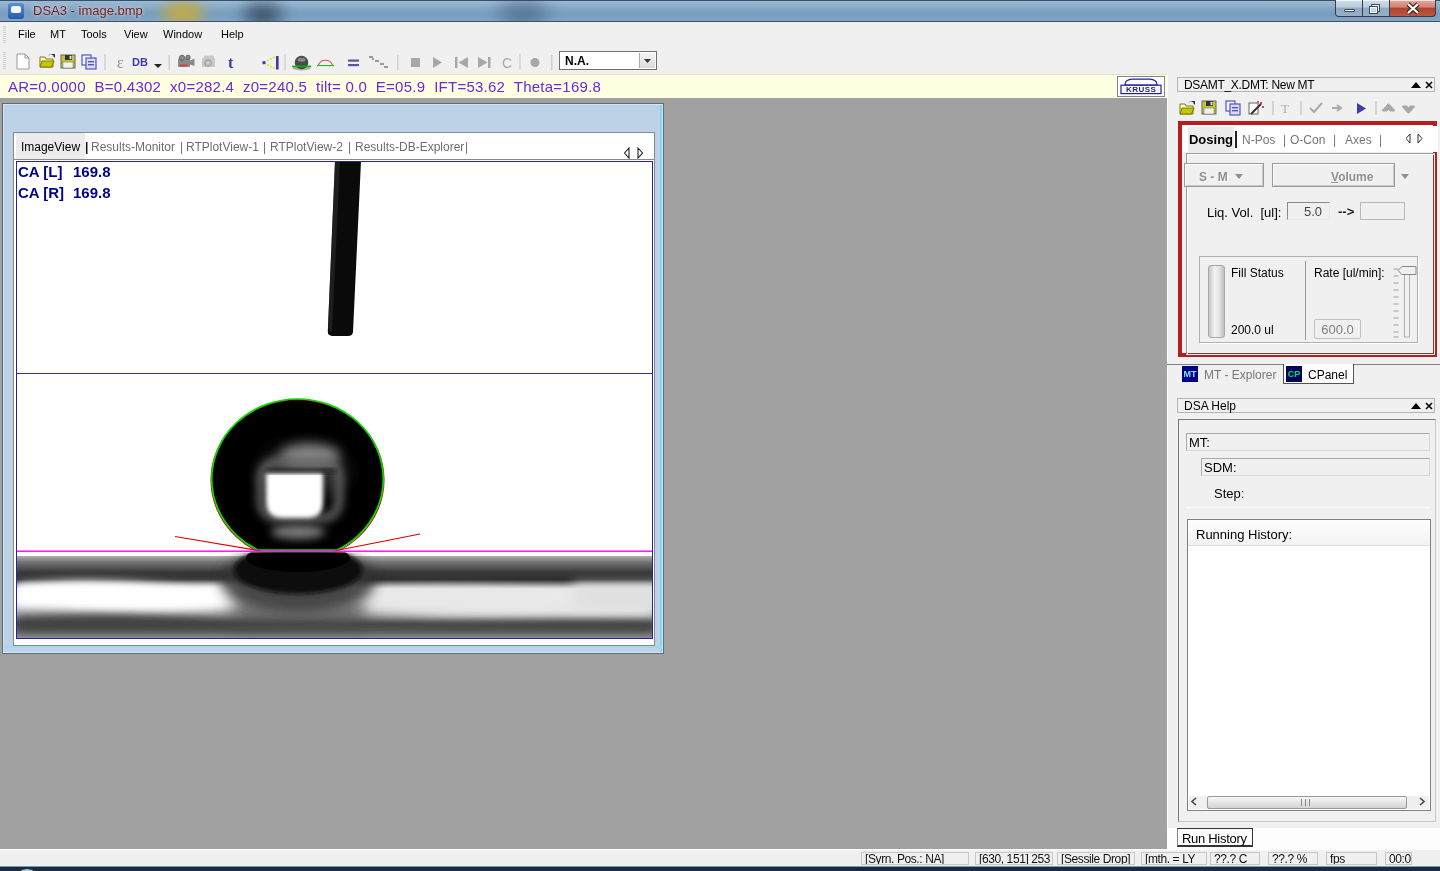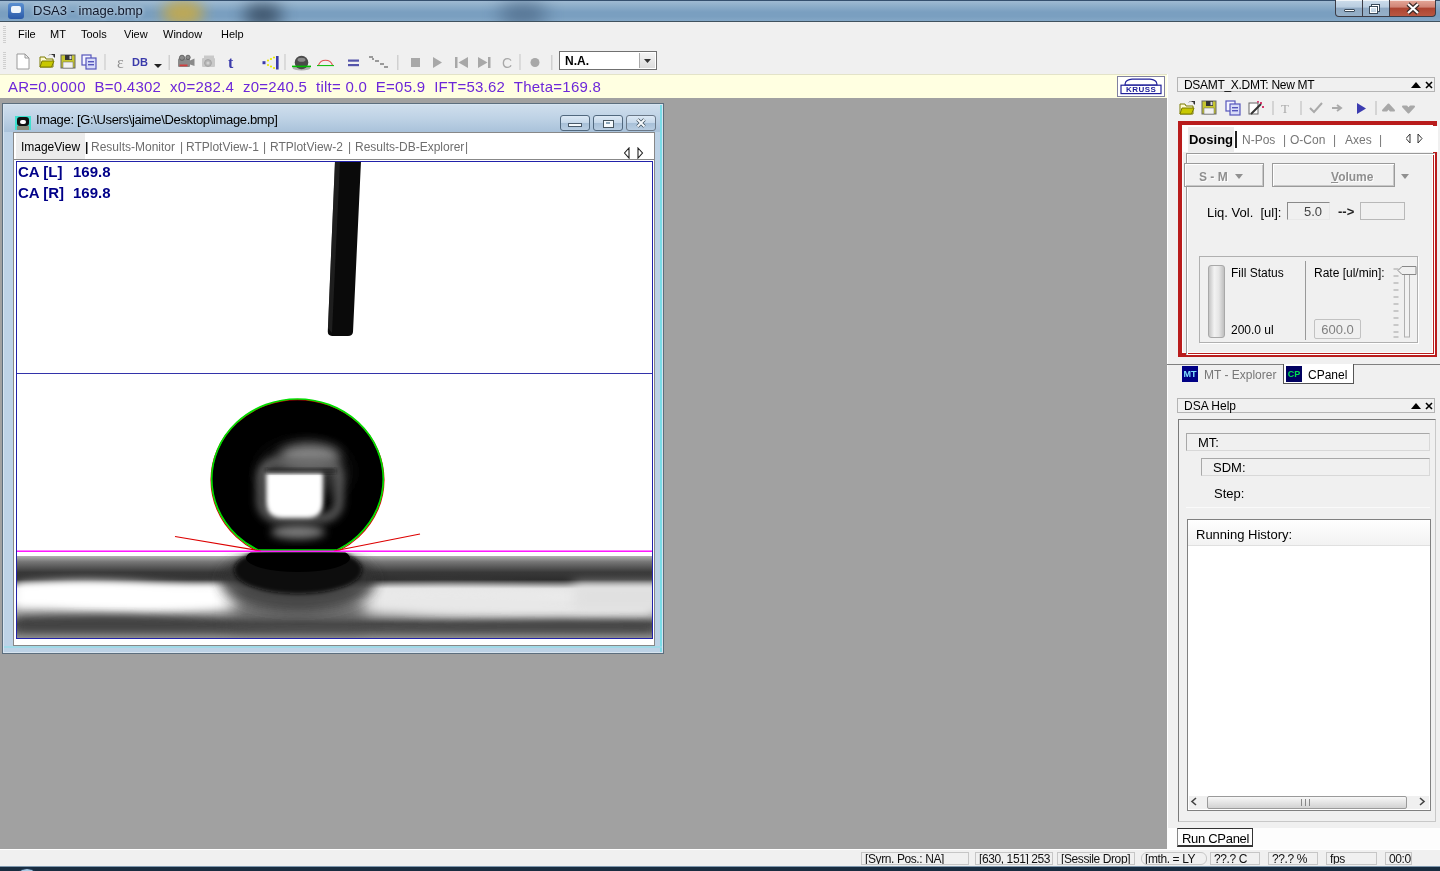--- a/index.html
+++ b/index.html
@@ -11,21 +11,21 @@
 #titlebar { left:0; top:0; width:1440px; height:22px;
   background:linear-gradient(180deg,#a3bdd4 0%,#8bacc8 30%,#7a9fc0 55%,#7a9fc0 75%,#86a9c8 100%);
   overflow:hidden; }
 #titlebar .blob1 { left:162px; top:0px; width:42px; height:26px; background:#c2a94e; border-radius:50%; filter:blur(7px); opacity:.95; }
 #titlebar .blob2 { left:243px; top:4px; width:40px; height:22px; background:#27374a; border-radius:50%; filter:blur(8px); opacity:.75; }
 #titlebar .blob3 { left:498px; top:2px; width:50px; height:24px; background:#45607e; border-radius:50%; filter:blur(9px); opacity:.7; }
 #titlebar .topline { left:0; top:0; width:100%; height:1px; background:#35506e; }
 #titlebar .botline { left:0; bottom:0; width:100%; height:1px; background:#40525f; }
 #appicon { left:8px; top:3px; width:16px; height:16px; background:linear-gradient(180deg,#5a8fd0,#2a5aa8); border-radius:3px; }
 #appicon:after { content:""; position:absolute; left:3px; top:3px; width:10px; height:7px; background:#eef4fa; border-radius:2px; }
-#apptitle { left:33px; top:3px; font-size:13px; color:#0f172a; text-shadow:0 0 4px rgba(255,255,255,.9); }
+#apptitle { left:33px; top:3px; font-size:13px; color:#7f1d1d; text-shadow:0 0 4px rgba(255,255,255,.9); }
 
 
 .capbtn { top:0; height:17px; border:1px solid #3c3c46; border-top:none; background:linear-gradient(180deg,#cdddeb 0%,#b9cde0 45%,#8fa9c3 50%,#96b0c8 100%); box-shadow:inset 0 1px 0 rgba(255,255,255,.7); }
 #btnmin { left:1335px; width:28px; border-bottom-left-radius:4px; }
 #btnmax { left:1363px; width:26px; border-left:none; border-right:none; }
 #btnclose { left:1389px; width:47px; border-bottom-right-radius:4px;
   background:linear-gradient(180deg,#e5a899 0%,#d08374 45%,#ad4330 50%,#b95742 100%); }
 #btnmin .glyph { position:absolute; left:8px; top:9px; width:11px; height:3px; background:#fff; border:1px solid #465; border-radius:1px; border-color:#3a4a5a; }
 #btnmax .g1 { position:absolute; left:8px; top:4px; width:9px; height:8px; border:1px solid #3a4a5a; background:transparent; box-shadow:inset 0 0 0 1px #fff; }
 #btnmax .g2 { position:absolute; left:6px; top:6px; width:9px; height:8px; border:1px solid #3a4a5a; background:linear-gradient(180deg,#dce8f2,#b4c8da); box-shadow:inset 0 0 0 1px #fff; }
@@ -75,21 +75,21 @@
 #cw-tabs { position:absolute; left:10px; top:28px; width:642px; height:27px; background:#fff; border:1px solid #888; border-bottom:none; font-size:12px; }
 .cwtab { position:absolute; top:0; height:100%; color:#6e6e6e; padding-top:7px; }
 #cw-view { position:absolute; left:10px; top:55px; width:642px; height:487px; border:1px solid #888; background:#fff; }
 
 
 .hdrbox { position:absolute; height:19px; background:#f0f0f0; border:1px solid #b4b4b4; font-size:12px; padding:2px 0 0 6px; }
 .tgray { color:#767676; font-size:12px; padding-top:1px; }
 .combo3d { border:1px solid #9a9a9a; background:#f0f0f0; box-shadow:inset 1px 1px 0 #fff, inset -1px -1px 0 #c8c8c8; }
 .emboss { position:absolute; font-size:12px; font-weight:bold; color:#8f8f8f; text-shadow:1px 1px 0 #fdfdfd; }
 .sunkbox { border:1px solid #8a8a8a; border-right-color:#e8e8e8; border-bottom-color:#e8e8e8; background:#f0f0f0; font-size:13px; }
-.helpbar { height:18px; background:#f0f0f0; border:1px solid #a8a8a8; border-bottom-color:#d8d8d8; border-right-color:#d8d8d8; font-size:13px; padding:1px 0 0 11px; }
+.helpbar { height:18px; background:#f0f0f0; border:1px solid #a8a8a8; border-bottom-color:#d8d8d8; border-right-color:#d8d8d8; font-size:13px; padding:1px 0 0 2px; }
 .sbtn { top:0; width:13px; height:13px; background:#f0f0f0; }
 .sbtn svg { display:block; margin:0; }
 </style>
 </head>
 <body>
 
 <div class="abs" id="titlebar">
   <div class="abs blob1"></div>
     <div class="abs blob2"></div>
     <div class="abs blob3"></div>
@@ -246,40 +246,20 @@
     <path d="M7,8 L7.2,6.5 Q8,2.6 14,2.2 L32,2.2 Q38,2.6 38.8,6.5 L39,8 Z" fill="none" stroke="#22229a" stroke-width="1.2"></path>
     <rect x="3" y="8.2" width="40" height="8.4" fill="none" stroke="#22229a" stroke-width="1.2"></rect>
     <text x="23.2" y="15.2" text-anchor="middle" font-size="8" font-weight="bold" fill="#22229a" font-family="Liberation Sans,sans-serif" letter-spacing="0.5">KRÜSS</text>
   </svg>
 </div>
 
 <div class="abs" id="mdibg"></div>
 <div class="abs" id="rightbg"></div>
 
 <div class="abs" id="childwin">
-  <div id="cw-title">
-    <div id="cw-icon">
-        <div class="b"></div>
-        <div class="w"></div>
-        <div class="base"></div>
-      </div>
-    <div id="cw-titletext">Image: [G:\Users\jaime\Desktop\image.bmp]</div>
-    <div class="cwbtn" id="cwb1">
-        <div class="g"></div>
-      </div>
-    <div class="cwbtn" id="cwb2">
-        <div class="g"></div>
-      </div>
-    <div class="cwbtn" id="cwb3">
-        <svg width="28" height="14" style="position:absolute;left:0;top:0;">
-          <path d="M10.5,3.5 L17.5,10.5 M17.5,3.5 L10.5,10.5" stroke="#3e4e5c" stroke-width="3.4"></path>
-          <path d="M10.5,3.5 L17.5,10.5 M17.5,3.5 L10.5,10.5" stroke="#f6fafd" stroke-width="2"></path>
-        </svg>
-      </div>
-  </div>
   <div id="cw-right-accent"></div>
     <div id="cw-bottom-accent"></div>
   <div id="cw-tabs">
     <div class="cwtab" style="left:2px; width:69px; background:#ececec; color:#000; font-weight:normal; text-align:center;">ImageView</div>
     <div class="cwtab" style="left:71px; color:#111; font-weight:bold;">|</div>
     <div class="cwtab" style="left:77px;">Results-Monitor</div>
     <div class="cwtab" style="left:166px;">|</div>
     <div class="cwtab" style="left:172px;">RTPlotView-1</div>
     <div class="cwtab" style="left:249px;">|</div>
     <div class="cwtab" style="left:256px;">RTPlotView-2</div>
@@ -536,27 +516,27 @@
             <path d="M4,2 L8,5.5 L4,9" stroke="#444" stroke-width="1.6" fill="none"></path>
           </svg>
         </div>
       <div class="abs" style="left:18px; top:0px; width:200px; height:13px; background:linear-gradient(180deg,#f8f8f8,#d2d2d2); border:1px solid #9a9a9a; border-radius:2px;"></div>
       <div class="abs" style="left:112px; top:3px; width:12px; height:7px; background-image:repeating-linear-gradient(90deg,#888 0,#888 1px,transparent 1px,transparent 4px);"></div>
     </div>
   </div>
 </div>
 <div class="abs" id="runtab" style="left:1167px; top:828px; width:273px; height:21px; background:#fdfdfd;">
   <div class="abs" style="left:10px; top:0px; width:76px; height:19px; background:#fdfdfd; border:1px solid #333; border-left-color:#888; border-bottom:2px solid #333;"></div>
-  <div class="abs" style="left:15px; top:3px; font-size:13px; letter-spacing:-0.3px;">Run CPanel</div>
+  <div class="abs" style="left:15px; top:3px; font-size:13px; letter-spacing:-0.3px;">Run History</div>
 </div>
 <div class="abs" id="statusbar">
   <div class="scell" style="left:861px; width:108px;">[Syrn. Pos.: NA]</div>
   <div class="scell" style="left:975px; width:78px;">[630, 151] 253</div>
   <div class="scell" style="left:1057px; width:78px;">[Sessile Drop]</div>
-  <div class="scell" style="left:1141px; width:66px;border-radius:6px;">[mth. = LY</div>
+  <div class="scell" style="left:1141px; width:66px;">[mth. = LY</div>
   <div class="scell" style="left:1210px; width:50px;">??.? C</div>
   <div class="scell" style="left:1268px; width:50px;">??.? %</div>
   <div class="scell" style="left:1326px; width:51px;">fps</div>
   <div class="scell" style="left:1385px; width:27px;">00:03:13</div>
 </div>
 <div class="abs" id="tasksliver">
     <div id="orb"></div>
   </div>
 
 </body></html>

